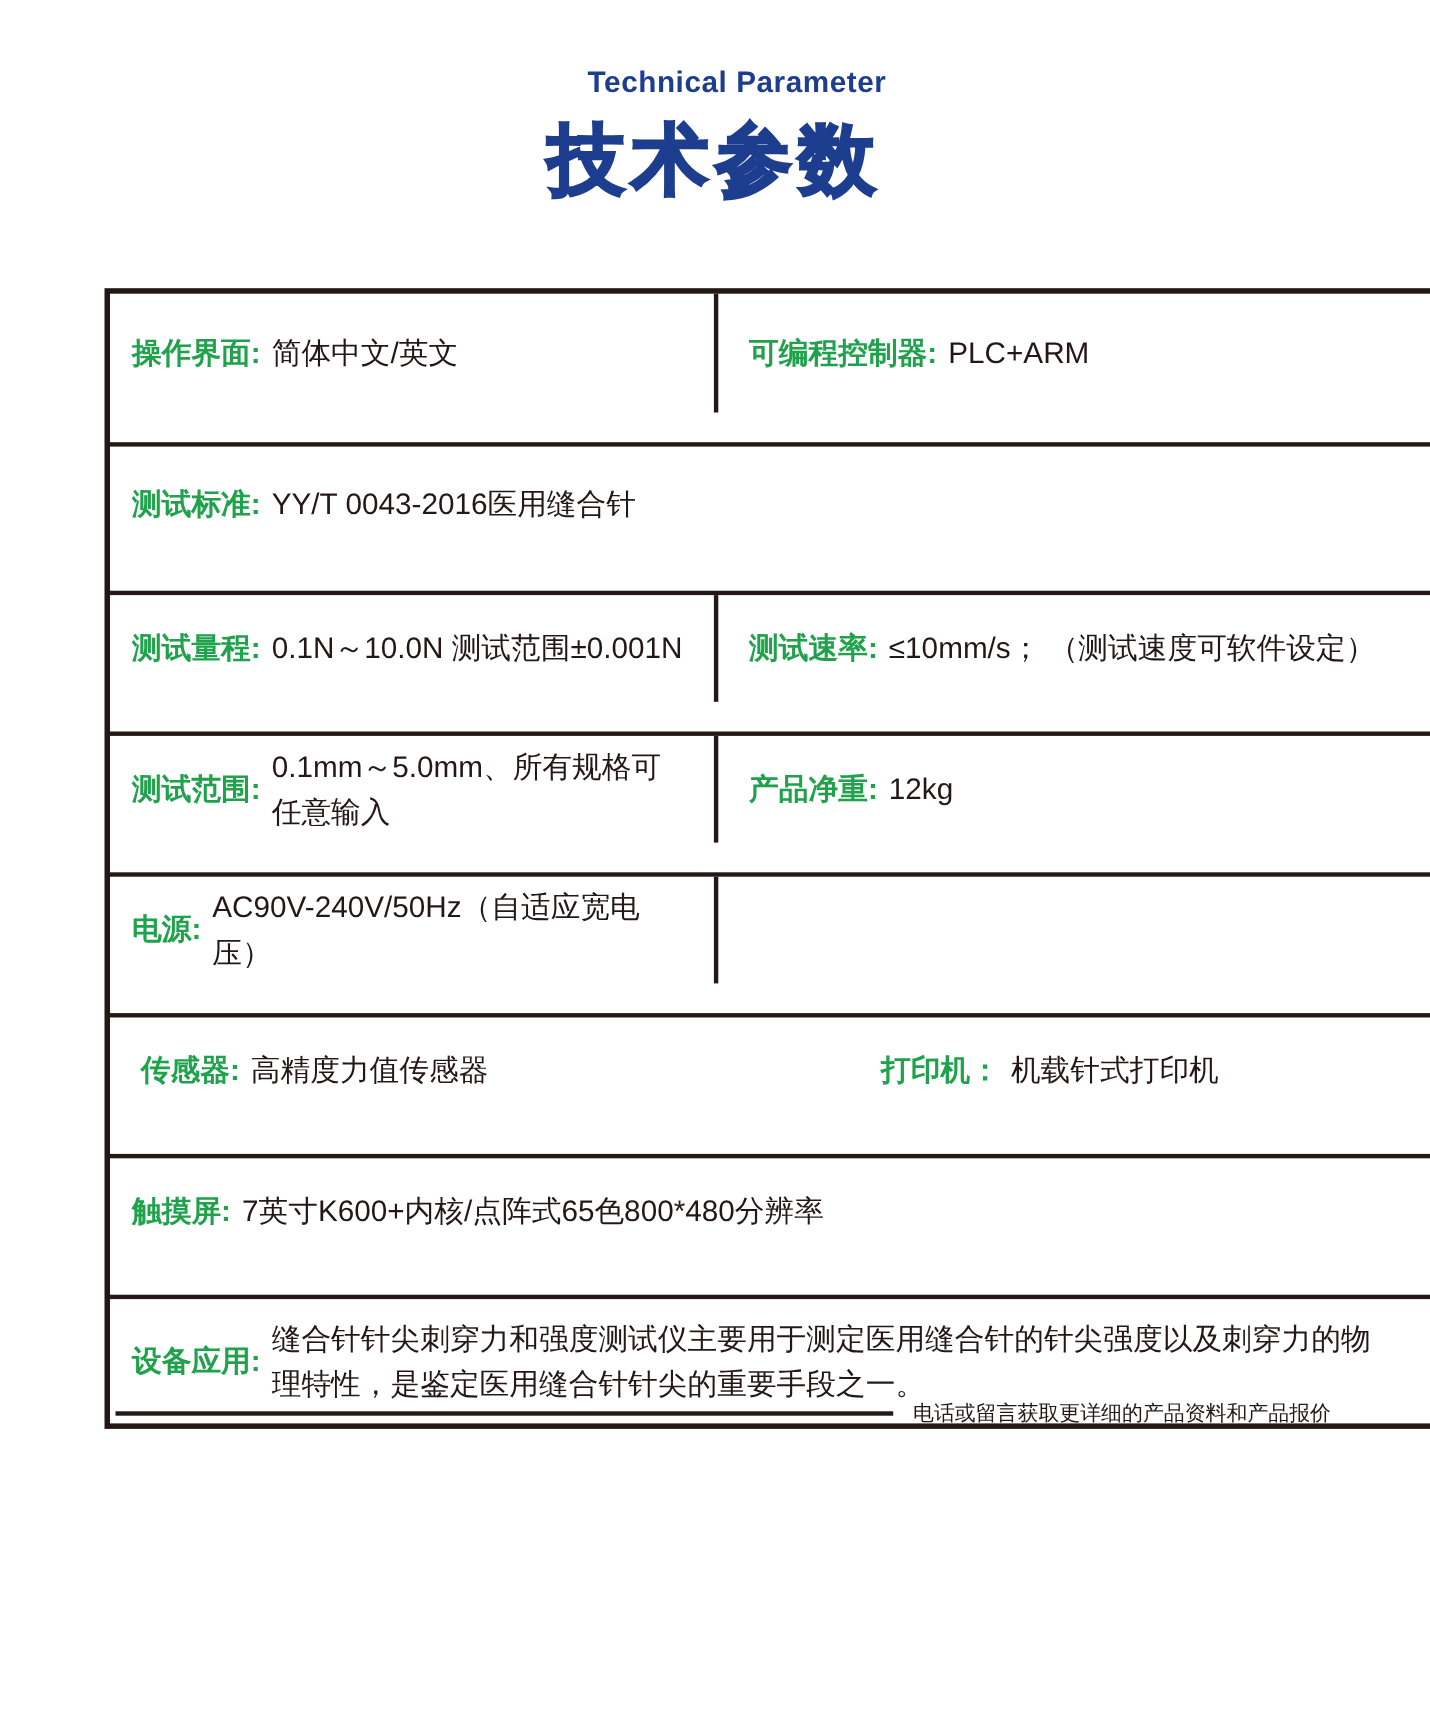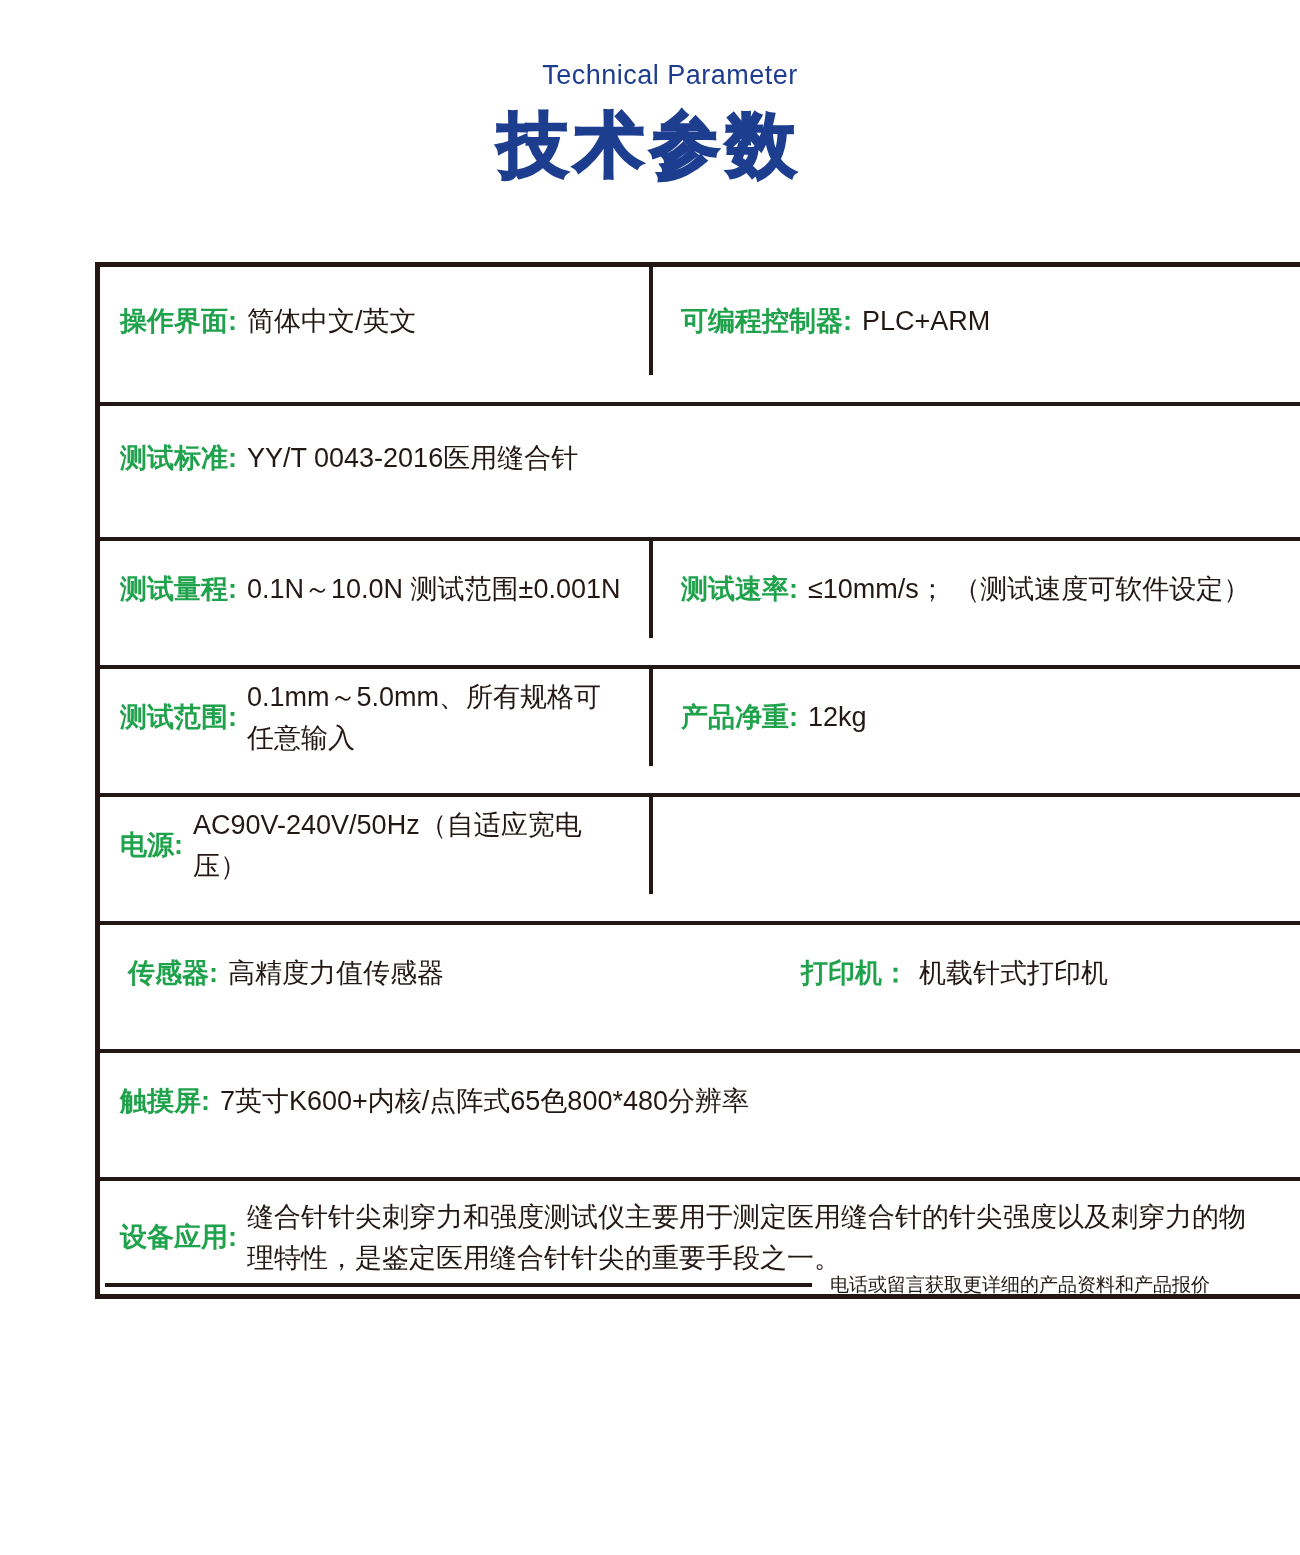--- a/index.html
+++ b/index.html
@@ -14,21 +14,21 @@
     width:1300px;height:1555px;
     font-family:"Liberation Sans","DejaVu Sans",sans-serif;
     color:var(--text-dark);
     position:relative;
   }
   
   .header{ text-align:center; padding-top:60px; }
   .header .subtitle{
     color:var(--accent-blue);
     font-size:27px;
-    font-weight:normal;
+    font-weight:bold;
     letter-spacing:0.5px;
     padding-left:40px;
   }
   .header .title{
     color:var(--accent-blue);
     font-size:70px;
     font-weight:900;
     letter-spacing:6px;
     margin-top:8px;
     font-family:Liberation Mono, monospace;

